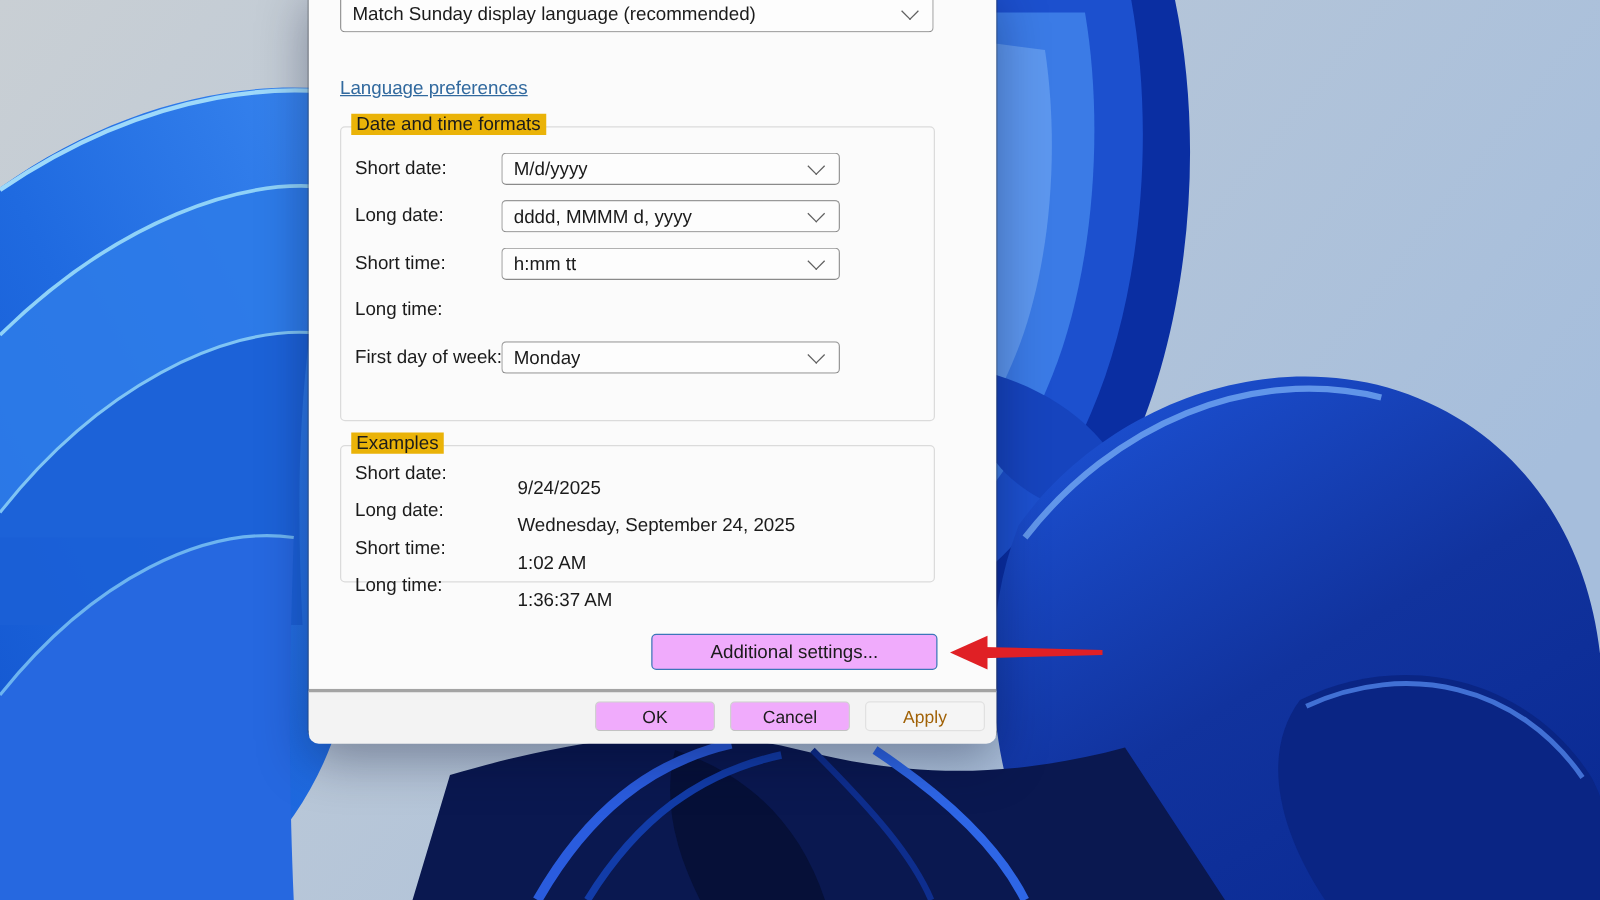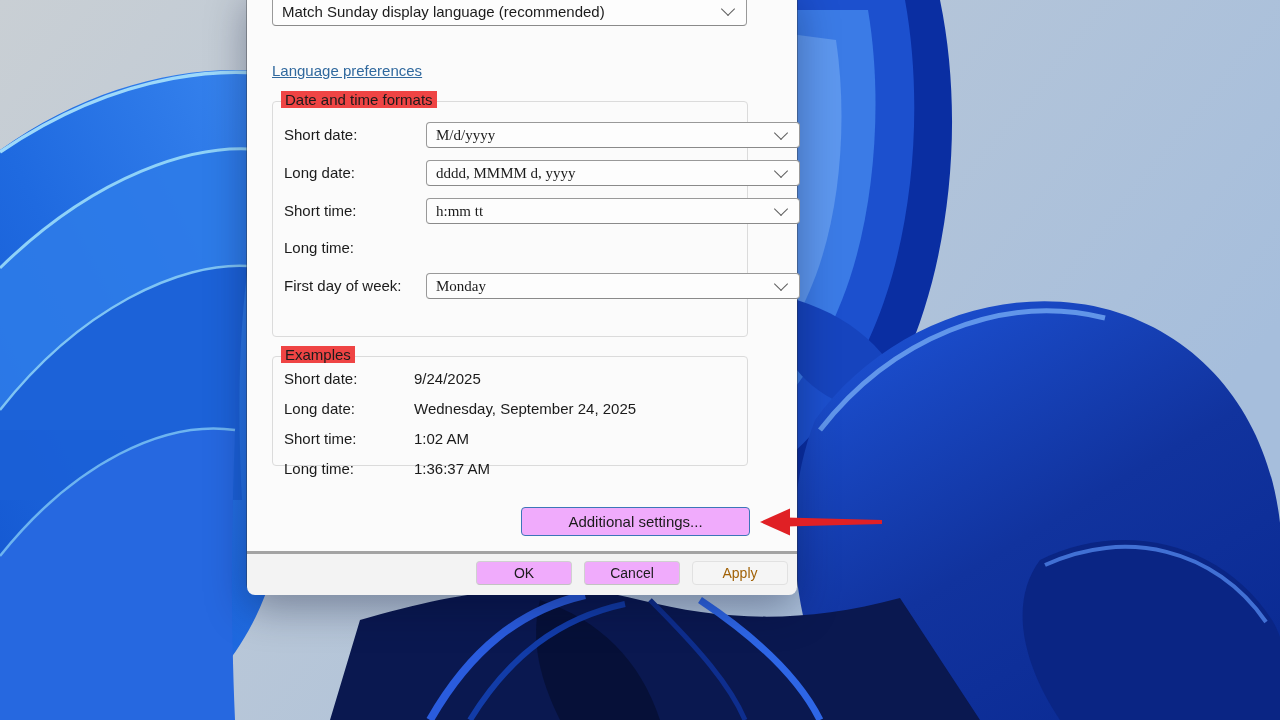--- a/index.html
+++ b/index.html
@@ -30,31 +30,31 @@
   }
   .link{
     position:absolute;left:25px;top:76px;font-size:15px;color:#31699E;
     text-decoration:underline;cursor:pointer;
   }
   .groupbox{
     position:absolute;left:25px;width:476px;border:1px solid #DBDBDB;
     border-radius:4px;box-sizing:border-box;background:transparent;
   }
   .groupbox .legend{
-    position:absolute;top:-11px;left:8px;padding:0 4px;background:#ef4444;
+    position:absolute;top:-11px;left:8px;padding:0 4px;background:#eab308;
     font-size:15px;color:#1b1b1b;white-space:nowrap;
   }
   .fmt-row{position:absolute;left:10px;right:10px;height:26px;}
   .fmt-row .lbl{
     position:absolute;left:1px;top:0;line-height:26px;font-size:15px;color:#1b1b1b;white-space:nowrap;
   }
-  .fmt-row .combo{left:143px;top:0;width:374px;height:26px;font-family:Liberation Serif, serif;}
+  .fmt-row .combo{left:118px;top:0;width:271px;height:26px;}
   .ex-row{position:absolute;left:10px;right:10px;height:20px;}
   .ex-row .lbl{position:absolute;left:1px;top:0;line-height:20px;font-size:15px;color:#1b1b1b;white-space:nowrap;}
-  .ex-row .val{position:absolute;left:131px;top:0;line-height:20px;font-size:15px;color:#1b1b1b;white-space:nowrap;text-align:center;}
+  .ex-row .val{position:absolute;left:131px;top:12px;line-height:20px;font-size:15px;color:#1b1b1b;white-space:nowrap;text-align:center;}
   .btn{
     position:absolute;box-sizing:border-box;border-radius:4px;
     background:#f0abfc;border:1px solid #D0D0D0;border-bottom-color:#C2C2C2;
     font-size:14px;color:#1b1b1b;display:flex;align-items:center;justify-content:center;
     cursor:default;font-family:inherit;
   }
   .btn.accent{border:1px solid #3C76B8;}
   .btn.disabled{background:#F5F5F5;border-color:#E1E1E1;color:#a16207;}
   .footer{
     position:absolute;left:0;right:0;top:565px;height:41px;background:#F3F3F3;

